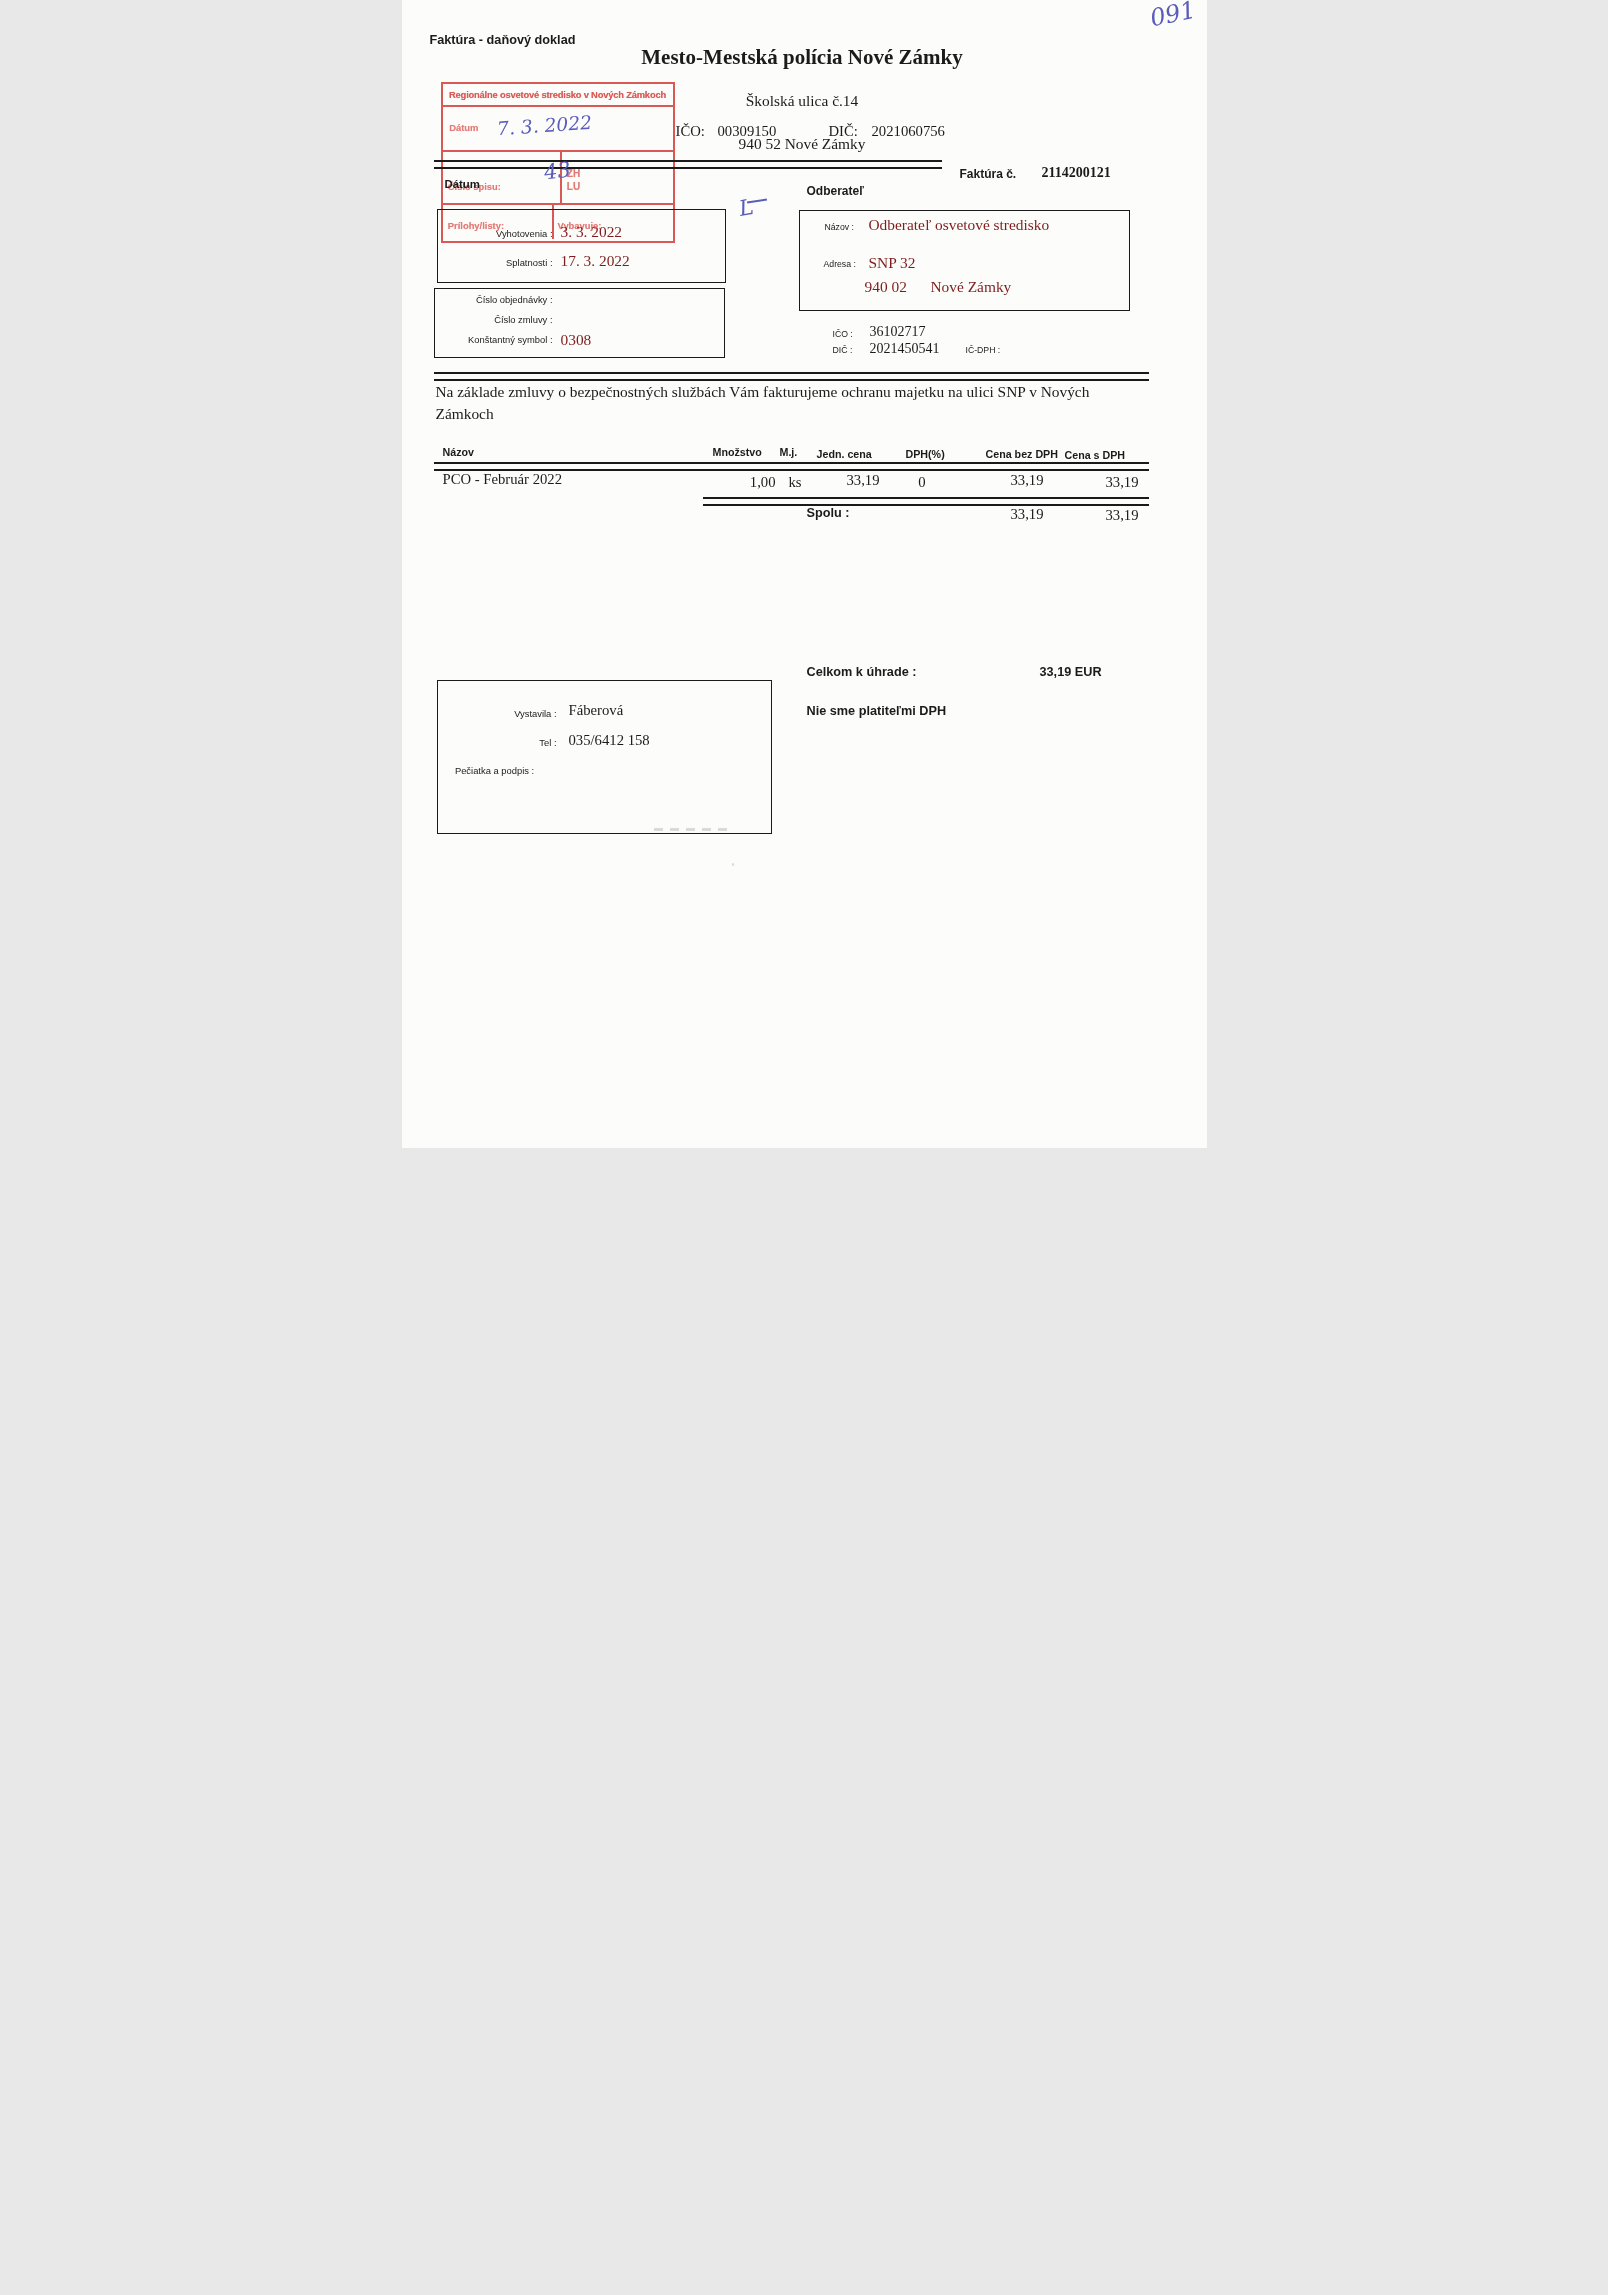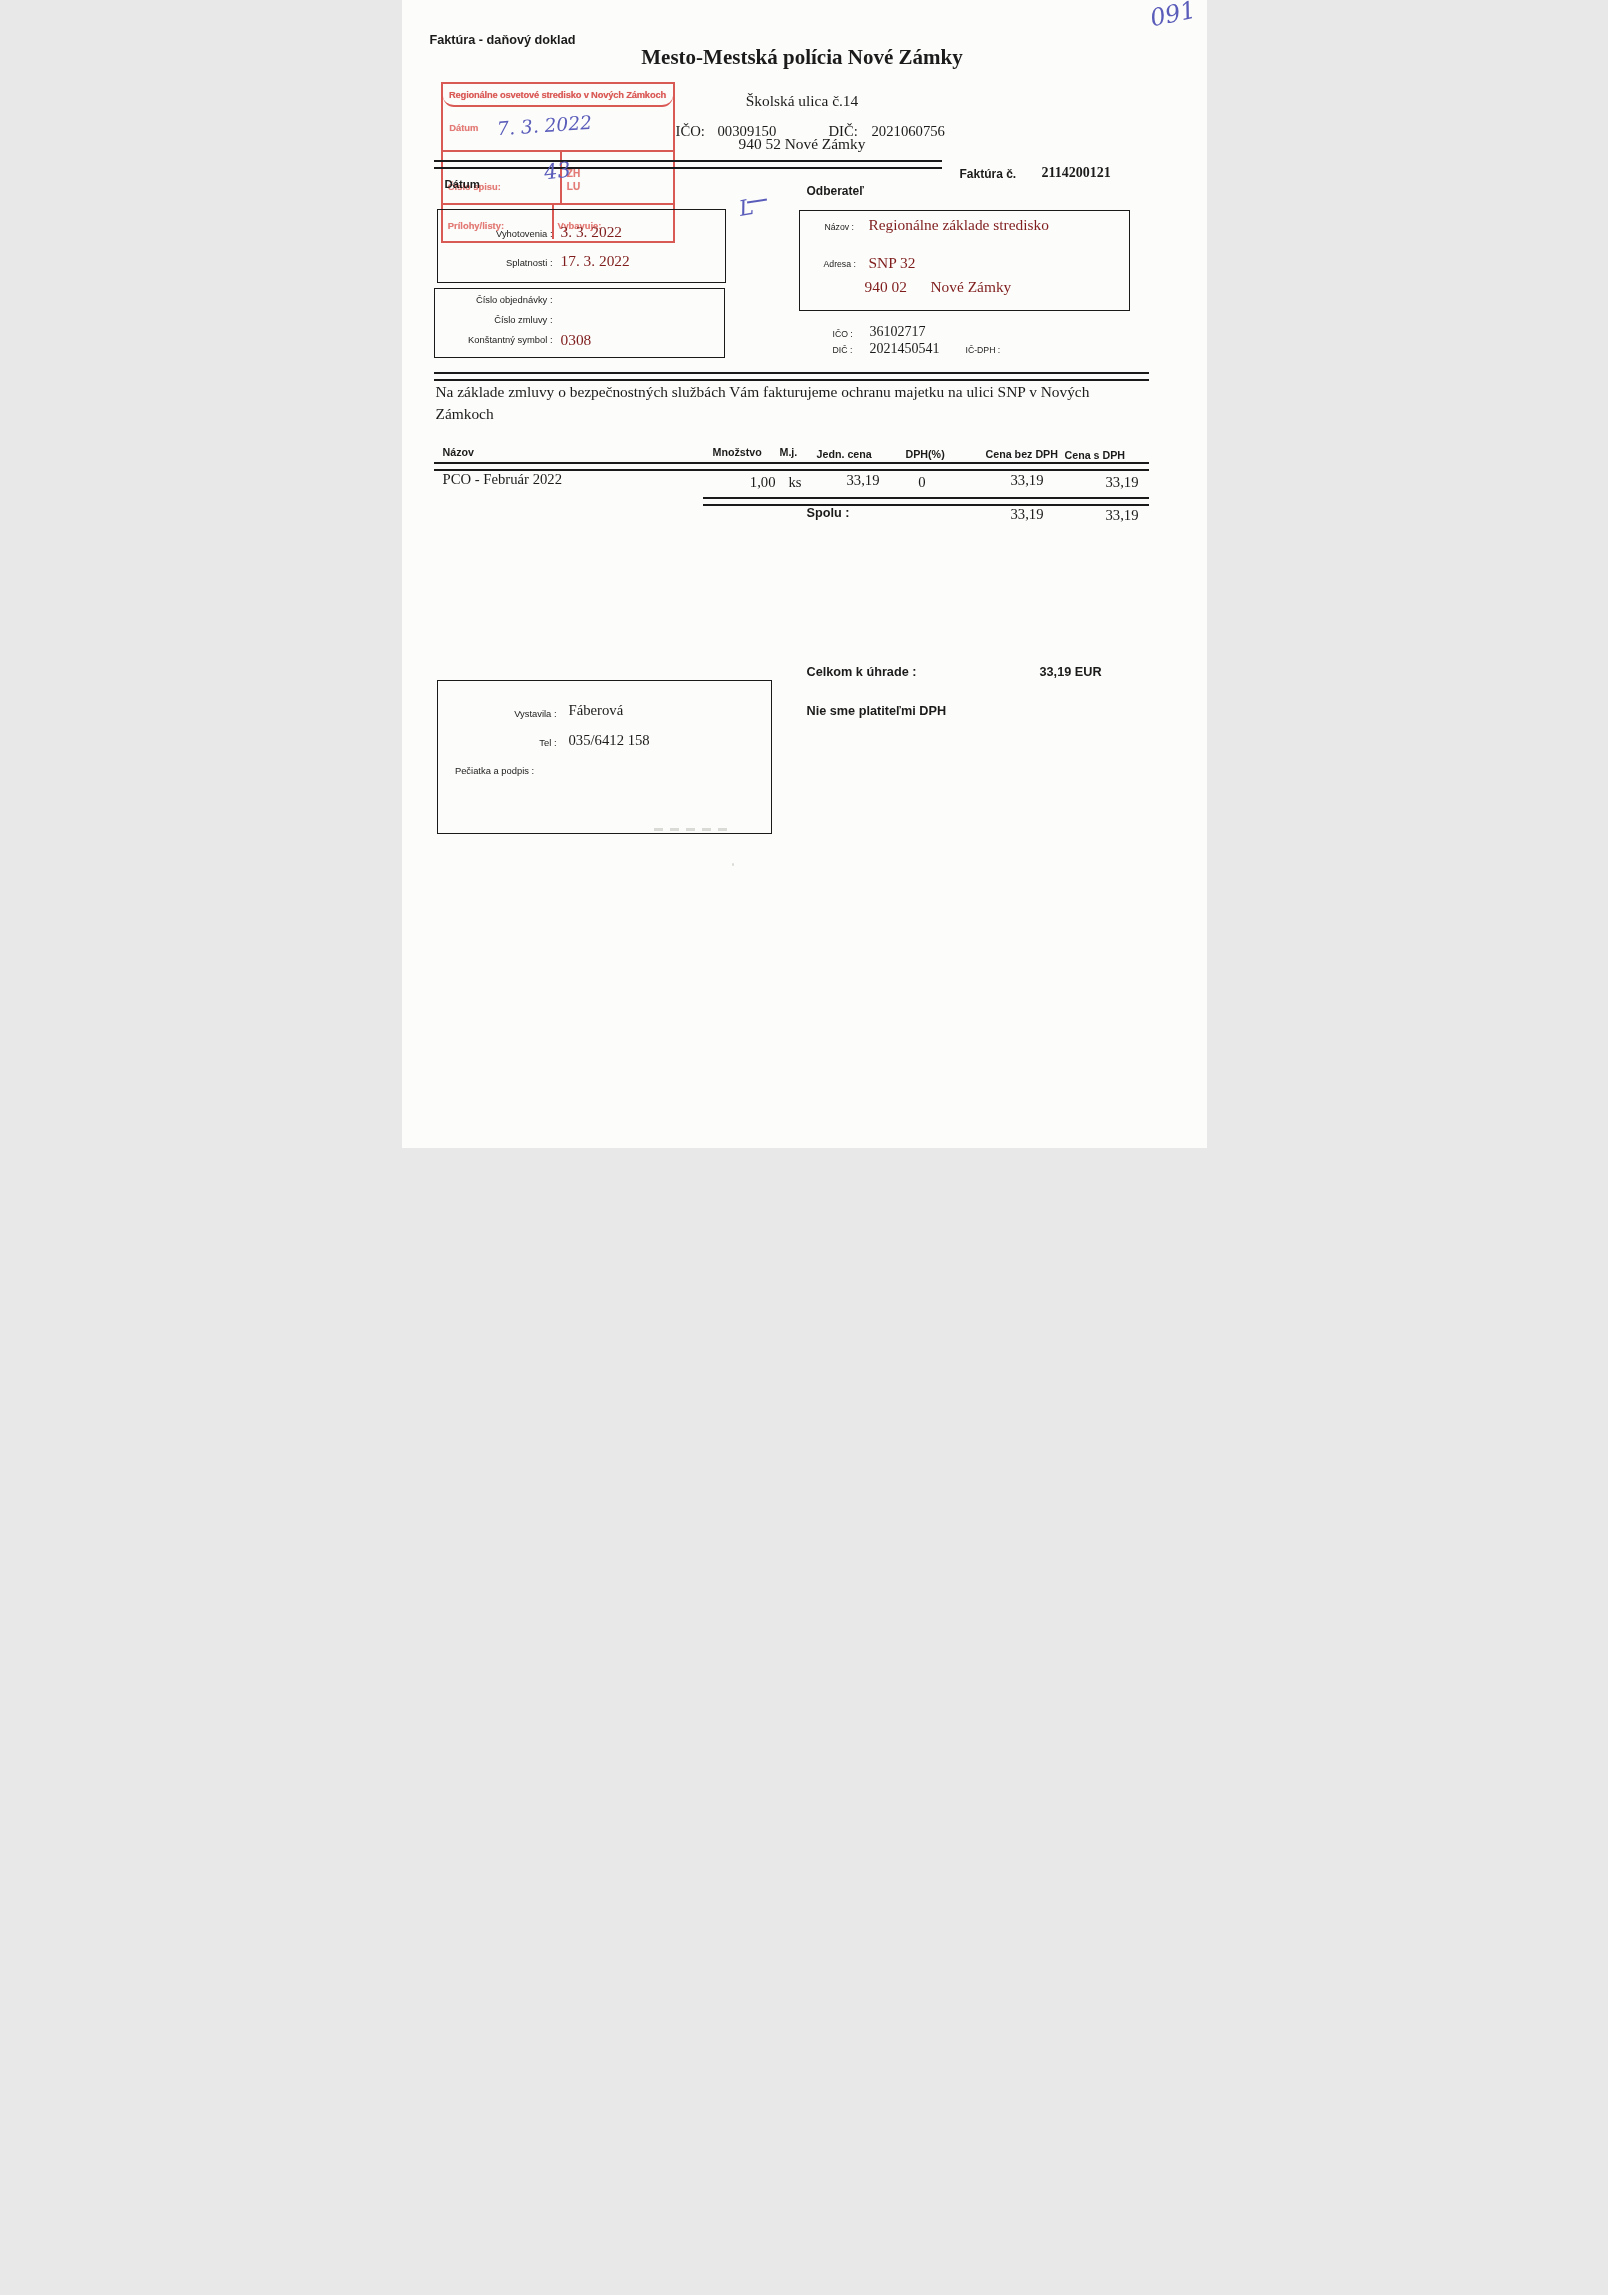--- a/index.html
+++ b/index.html
@@ -17,21 +17,21 @@
   .lbl{font-family:"Liberation Sans", sans-serif; font-size:9.4px; color:#222;}
   .val{font-family:"Liberation Serif", serif; font-size:15.4px; color:#7f1d1d;}
   .lblcol{position:absolute; text-align:right;}
   
   .stamp{position:absolute; left:39px; top:82px; width:230px; height:157px;
          border:2px solid #d8514d; z-index:2; color:#d8514d;
          font-family:"Liberation Sans", sans-serif; opacity:.95;}
   .stamp .row{position:relative; box-sizing:border-box;}
   .stamp-title{height:23px; border-bottom:2px solid #d8514d; text-align:center;
          font-weight:bold; font-size:9.4px; letter-spacing:-0.2px; line-height:21.4px;
-         text-shadow:0 0 0.7px rgba(216,81,77,.6);border-radius:11px;}
+         text-shadow:0 0 0.7px rgba(216,81,77,.6);}
   .stamp-r2{height:43px;}
   .stamp-r3{height:53px; border-top:2px solid #d8514d; display:flex;}
   .stamp-r4{height:36px; border-top:2px solid #d8514d; display:flex;}
   .stamp .cl3{width:117px; border-right:2px solid #d8514d; position:relative;}
   .stamp .cr3{flex:1; position:relative;}
   .stamp .cl4{width:109px; border-right:2px solid #d8514d; position:relative;}
   .stamp .cr4{flex:1; position:relative;}
   .rlbl{font-weight:bold; font-size:9.4px; color:#dd5b55; opacity:.85;
         text-shadow:0 0 0.7px rgba(216,81,77,.5);}
   .ink{font-family:"DejaVu Serif", serif; font-style:italic; color:#5a5cba; z-index:5;}
@@ -101,21 +101,21 @@
 
   <div class="box" style="left:32px; top:288px; width:289px; height:68px; z-index:3;">
     <span class="lbl lblcol" style="left:0; top:5.3px; width:118px;">Číslo objednávky :</span>
     <span class="lbl lblcol" style="left:0; top:25px; width:118px;">Číslo zmluvy :</span>
     <span class="lbl lblcol" style="left:0; top:45px; width:118px;">Konštantný symbol :</span>
     <span class="val abs" style="left:126px; top:42px;">0308</span>
   </div>
 
   <div class="box" style="left:397px; top:210px; width:329px; height:99px;">
     <span class="lbl abs" style="left:25px; top:10.7px; font-size:8.7px;">Názov :</span>
-    <span class="val abs" style="left:69px; top:5.3px;">Regionálne základe stredisko</span>
+    <span class="val abs" style="left:69px; top:5.3px;">Odberateľ osvetové stredisko</span>
     <span class="lbl abs" style="left:24px; top:48px; font-size:8.7px;">Adresa :</span>
     <span class="val abs" style="left:69px; top:43px;">SNP 32</span>
     <span class="val abs" style="left:65px; top:67px;">940 02</span>
     <span class="val abs" style="left:131px; top:67px;">Nové Zámky</span>
   </div>
 
   <div class="abs lbl" style="left:431px; top:329px; font-size:8.7px;">IČO :</div>
   <div class="abs serif" style="left:468px; top:324px; font-size:14px;">36102717</div>
   <div class="abs lbl" style="left:431px; top:345px; font-size:8.7px;">DIČ :</div>
   <div class="abs serif" style="left:468px; top:341px; font-size:14px;">2021450541</div>

